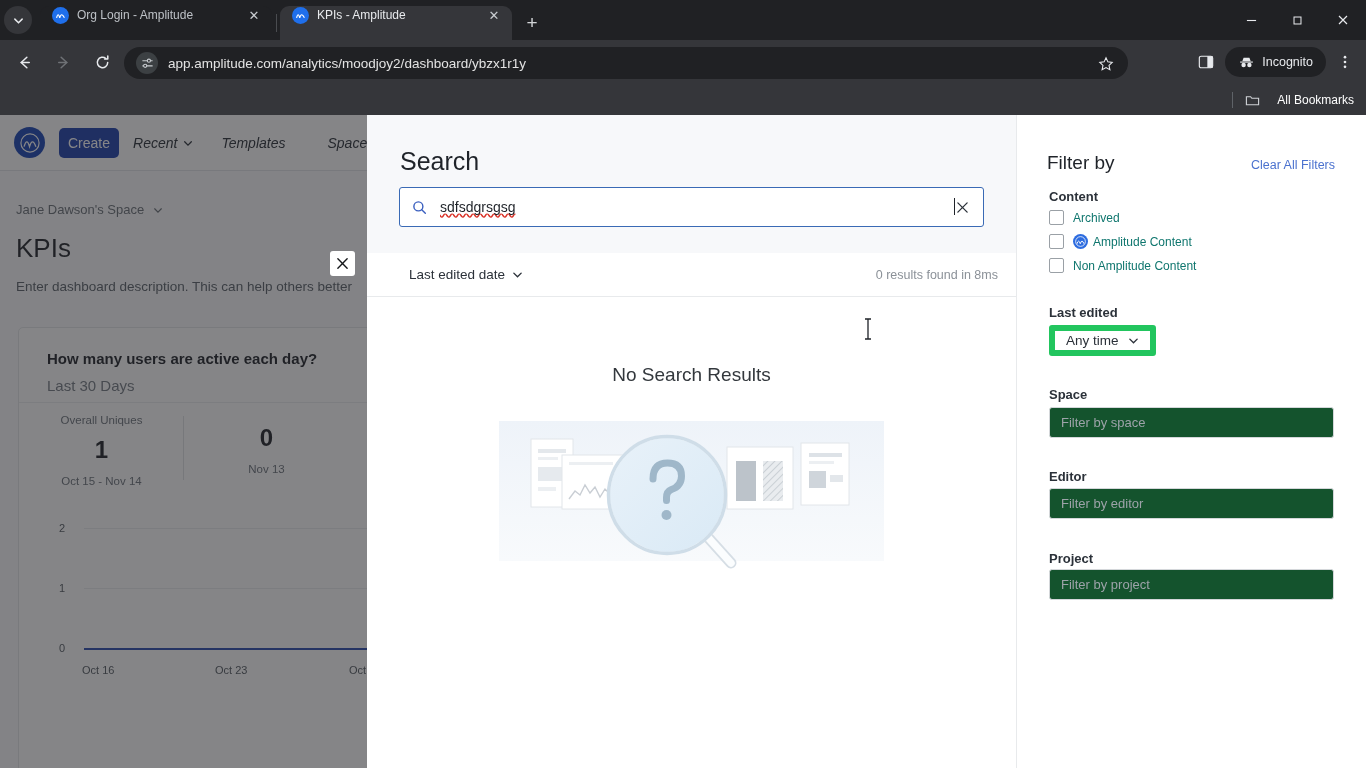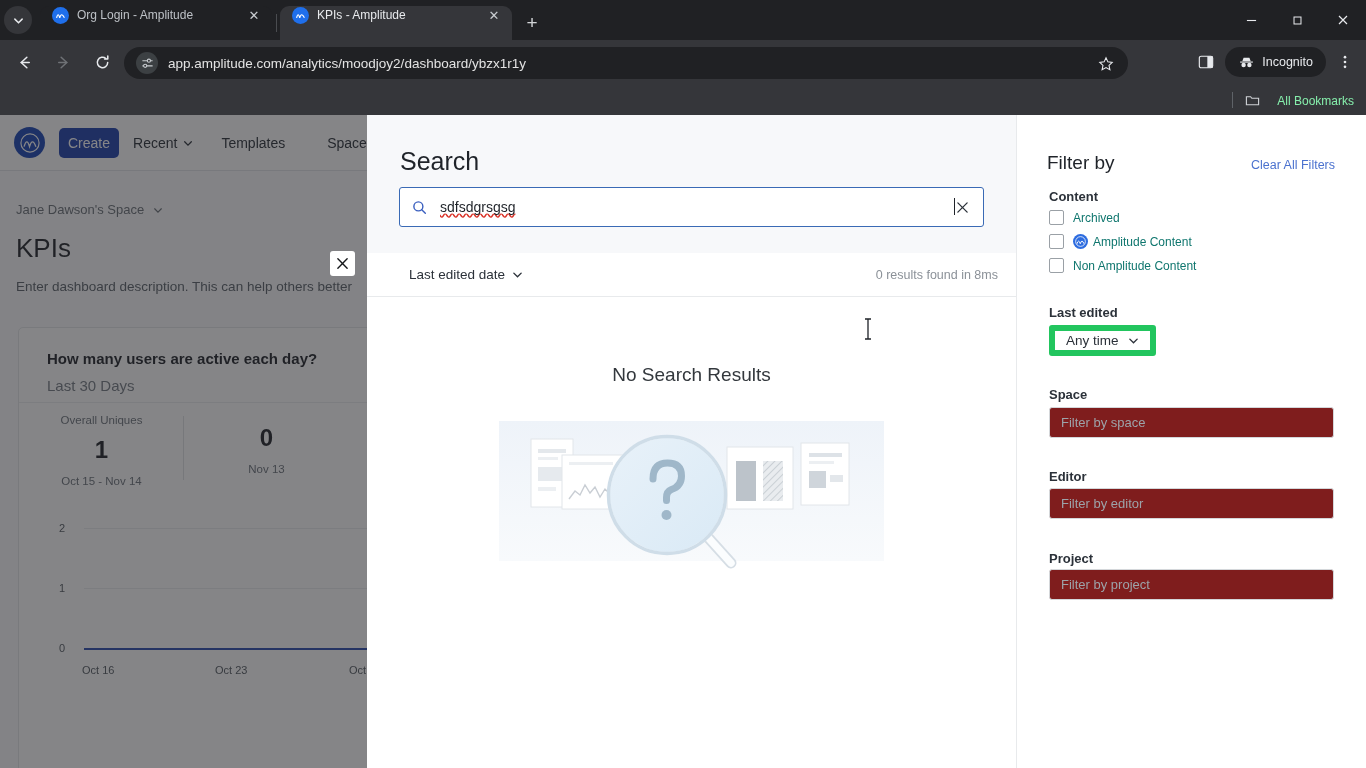--- a/index.html
+++ b/index.html
@@ -97,21 +97,21 @@
     display: flex; align-items: center; gap: 7px; padding: 0 13px;
     color: #e8eaed; font-size: 12.5px;
   }
 
   .bookmarkbar {
     position: absolute; top: 85px; left: 0; width: 1366px; height: 30px;
     background: #35363a; display: flex; align-items: center;
     justify-content: flex-end; padding-right: 12px;
   }
   .bm-divider { width: 1px; height: 16px; background: #5f6368; margin-right: 12px; }
-  .bm-item { display: flex; align-items: flex-end; gap: 17px; color: #86efac; font-size: 12px; }
+  .bm-item { display: flex; align-items: center; gap: 17px; color: #ffffff; font-size: 12px; }
 
   
   .page {
     position: absolute; top: 115px; left: 0; width: 1366px; height: 653px;
     background: #ffffff; overflow: hidden;
   }
 
   
   .app { position: absolute; inset: 0; background: #fff; }
   .appnav {
@@ -120,21 +120,21 @@
     display: flex; align-items: center; padding-left: 14px; gap: 14px;
   }
   .app-logo {
     width: 31px; height: 31px; border-radius: 50%; background: #1a46b5;
     display: flex; align-items: center; justify-content: center; flex: 0 0 auto;
   }
   .create-btn {
     height: 30px; padding: 0 9px; border-radius: 5px; background: #1e40ae;
     color: #fff; font-size: 14px; display: flex; align-items: center;
   }
-  .navlink { font-size: 14px; color: #2b3139; display: flex; align-items: center; gap: 6px; }
+  .navlink { font-size: 14px; color: #2b3139; display: flex; align-items: center; gap: 6px; font-style: italic; }
 
   .appbody { position: absolute; top: 56px; left: 0; width: 1366px; height: 600px; background: #fbfbfc; }
   .space-crumb {
     position: absolute; left: 16px; top: 31px; font-size: 13px; color: #6a7178;
     display: flex; align-items: center; gap: 9px;
   }
   .dash-title { position: absolute; left: 16px; top: 62px; font-size: 26px; color: #1f2329; font-weight: 400; }
   .dash-desc { position: absolute; left: 16px; top: 108px; font-size: 13.5px; color: #5b636b; }
 
   .card {
@@ -215,21 +215,21 @@
   .cblabel { font-size: 12px; color: #0f766e; display: flex; align-items: center; gap: 5px; }
   .amp-mini { width: 15px; height: 15px; border-radius: 50%; background: #2d6ce0; display: inline-flex; align-items: center; justify-content: center; }
   .select-box {
     position: absolute; left: 32px; height: 31px; padding: 0 11px;
     border: 6px solid #22c55e; border-radius: 3px; background: #fff;
     display: inline-flex; align-items: center; gap: 9px;
     font-size: 13.5px; color: #2b3139;
   }
   .filter-input {
     position: absolute; left: 32px; width: 285px; height: 31px;
-    border: 1px solid #d4d7da; border-radius: 3px; background: #7f1d1d;
+    border: 1px solid #d4d7da; border-radius: 3px; background: #14532d;
     display: flex; align-items: center; padding: 0 11px;
     font-size: 13px; color: #9da3a9;
   }
 
   .close-btn {
     position: absolute; left: 330px; top: 136px; width: 25px; height: 25px;
     background: #fff; border-radius: 3px;
     display: flex; align-items: center; justify-content: center;
     color: #16181b; z-index: 40;
   }

